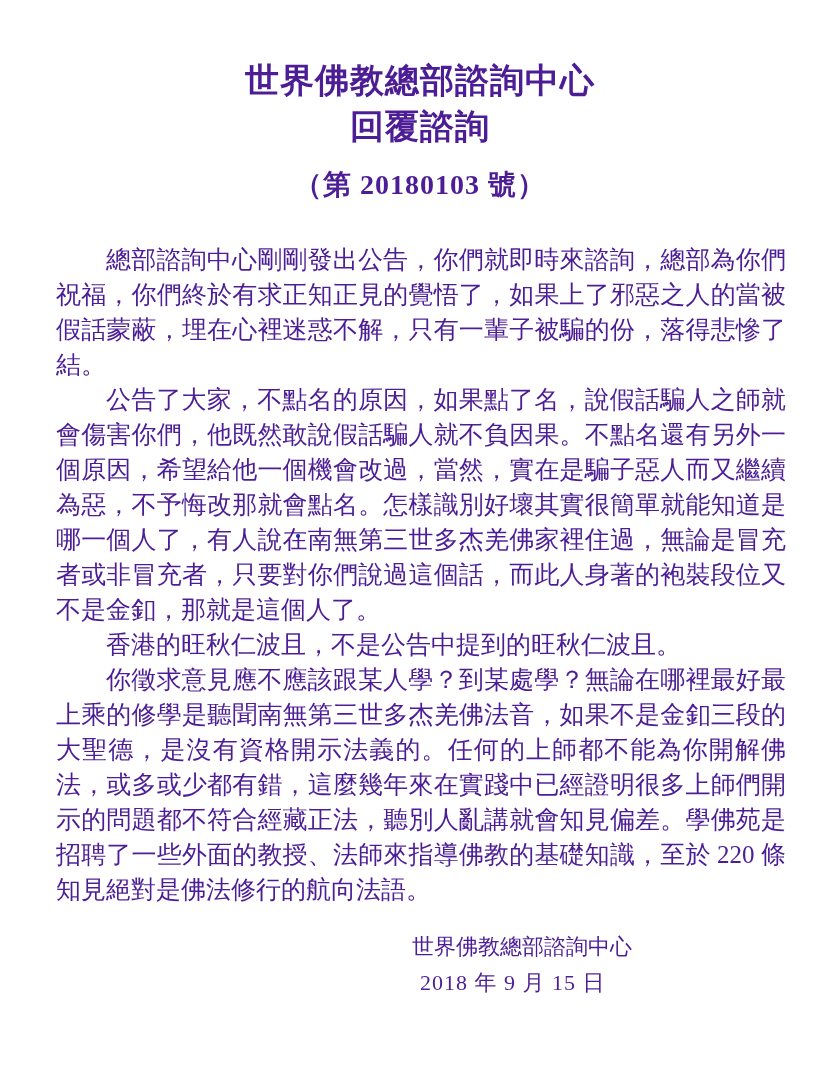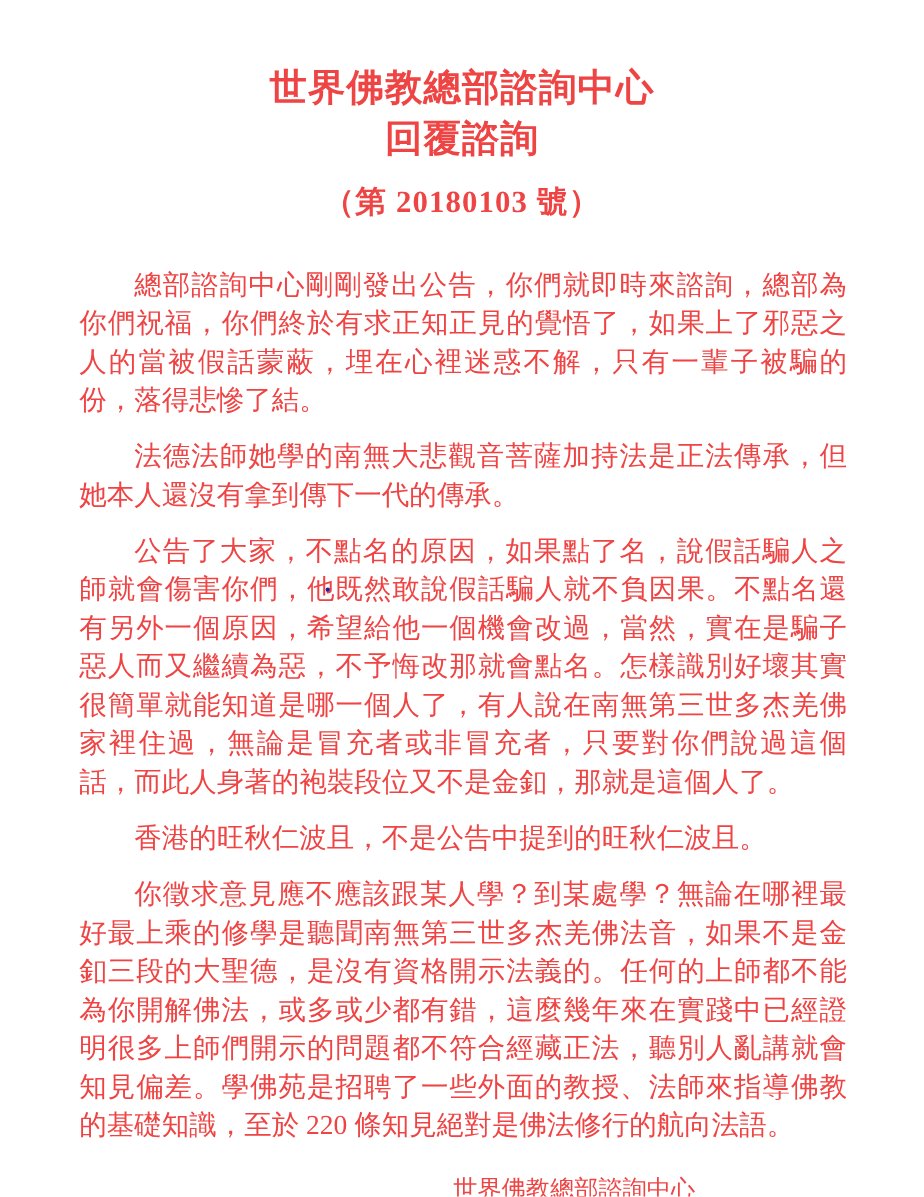--- a/index.html
+++ b/index.html
@@ -42,21 +42,21 @@
     letter-spacing: 1px;
     text-align: center;
   }
   .body-text {
     margin: 40px 54px 0 56px;
     font-size: 25px;
     line-height: 35px;
     text-align: justify;
   }
   .body-text p {
-    margin: 16px;
+    margin: 0;
     padding: 0;
   }
   .body-text p.indent {
     text-indent: 2em;
   }
   .footer-block {
     margin-top: 22px;
     margin-left: 412px;
     font-size: 22px;
     line-height: 36px;
@@ -71,31 +71,30 @@
     top: 534px;
     width: 4px;
     height: 4px;
     border-radius: 50%;
     background: #2020a0;
   }
 </style>
 </head>
 <body>
 
-<div class="page" style="color: #ef4444;">
+<div class="page" style="color: #4c1d95;">
 
   <div class="header-block">
     <div class="org-title">世界佛教總部諮詢中心</div>
     <div class="subtitle">回覆諮詢</div>
     <div class="doc-number">（第 20180103 號）</div>
   </div>
 
   <div class="body-text">
     <p class="indent">總部諮詢中心剛剛發出公告，你們就即時來諮詢，總部為你們祝福，你們終於有求正知正見的覺悟了，如果上了邪惡之人的當被假話蒙蔽，埋在心裡迷惑不解，只有一輩子被騙的份，落得悲慘了結。</p>
-    <p class="indent">法德法師她學的南無大悲觀音菩薩加持法是正法傳承，但她本人還沒有拿到傳下一代的傳承。</p>
     <p class="indent">公告了大家，不點名的原因，如果點了名，說假話騙人之師就會傷害你們，他既然敢說假話騙人就不負因果。不點名還有另外一個原因，希望給他一個機會改過，當然，實在是騙子惡人而又繼續為惡，不予悔改那就會點名。怎樣識別好壞其實很簡單就能知道是哪一個人了，有人說在南無第三世多杰羌佛家裡住過，無論是冒充者或非冒充者，只要對你們說過這個話，而此人身著的袍裝段位又不是金釦，那就是這個人了。</p>
     <p class="indent">香港的旺秋仁波且，不是公告中提到的旺秋仁波且。</p>
     <p class="indent">你徵求意見應不應該跟某人學？到某處學？無論在哪裡最好最上乘的修學是聽聞南無第三世多杰羌佛法音，如果不是金釦三段的大聖德，是沒有資格開示法義的。任何的上師都不能為你開解佛法，或多或少都有錯，這麼幾年來在實踐中已經證明很多上師們開示的問題都不符合經藏正法，聽別人亂講就會知見偏差。學佛苑是招聘了一些外面的教授、法師來指導佛教的基礎知識，至於 220 條知見絕對是佛法修行的航向法語。</p>
   </div>
 
   <div class="footer-block">
     <div class="footer-signature">世界佛教總部諮詢中心</div>
     <div class="footer-date">2018 年 9 月 15 日</div>
   </div>
 

